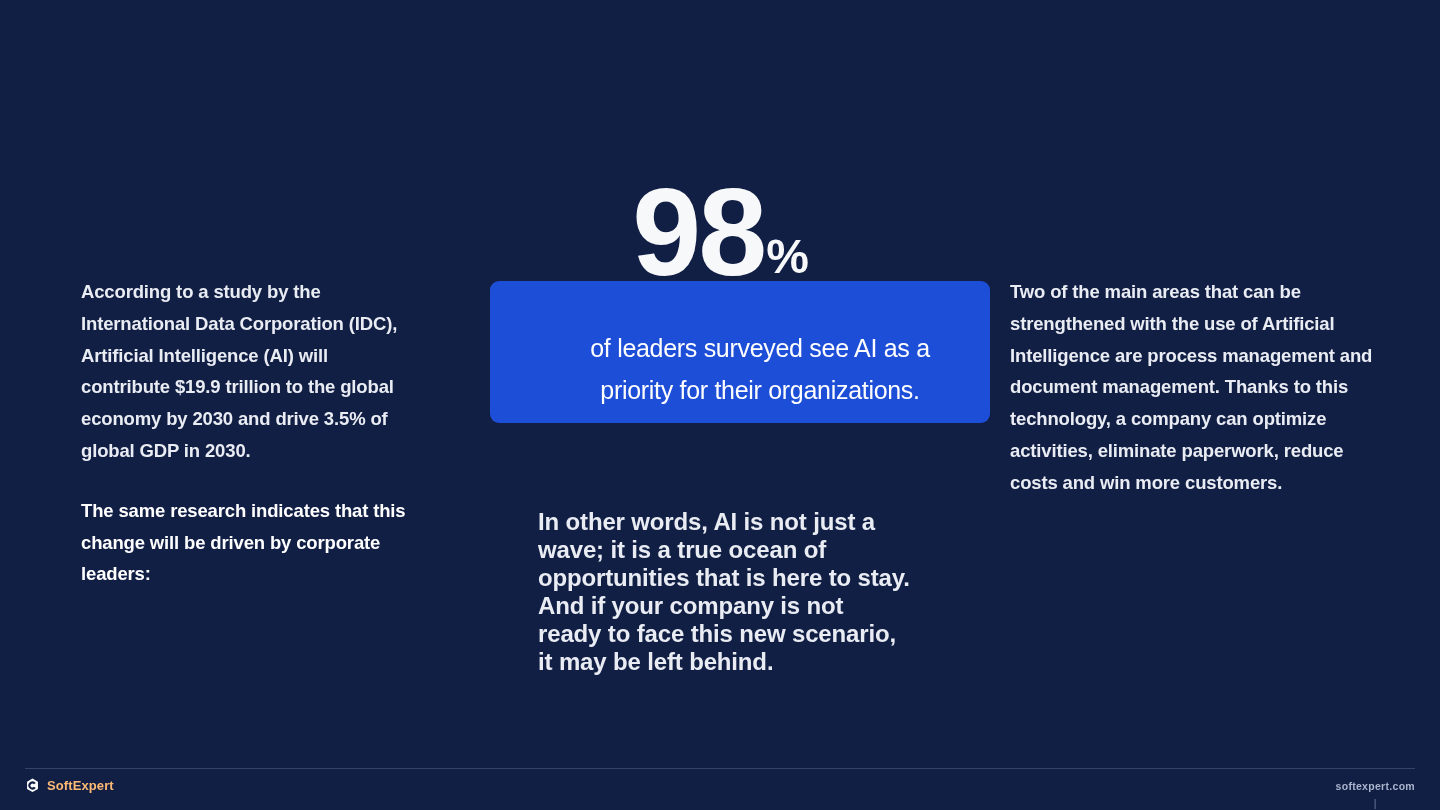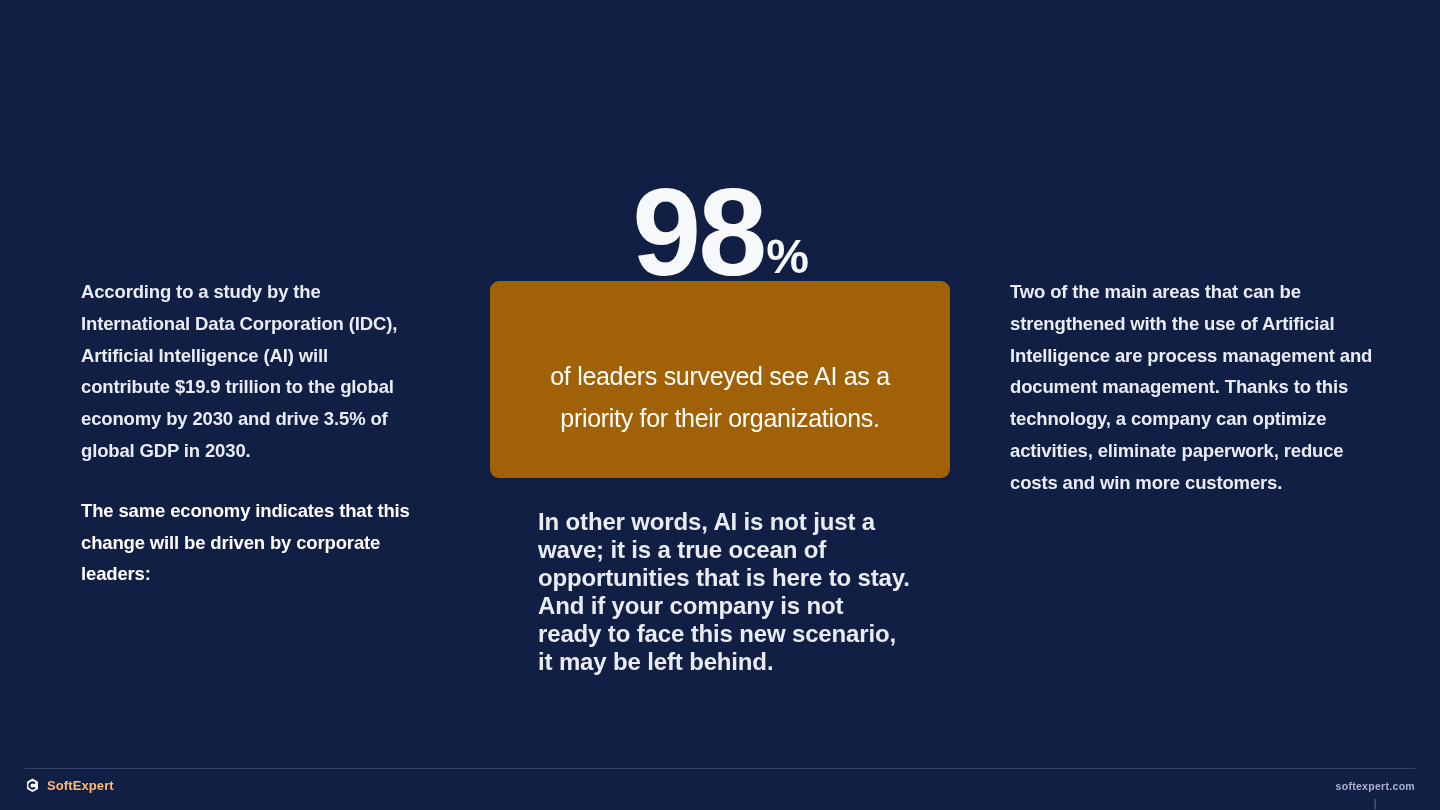--- a/index.html
+++ b/index.html
@@ -85,27 +85,28 @@
     margin-left: 2px;
     position: relative;
     top: -2px;
   }
 
   .stat-box {
     position: absolute;
     left: 0;
     top: 111px;
     width: 460px;
-    height: 197px;
-    background: #a16207;
+    height: 142px;
+    background: #1d4ed8;
     border-radius: 9px;
     z-index: 1;
     display: flex;
     align-items: center;
     justify-content: center;
+    padding-left: 40px;
   }
   .stat-box-text {
     font-size: 25px;
     line-height: 42px;
     color: #ffffff;
     text-align: center;
     font-weight: 400;
     letter-spacing: -0.3px;
     padding: 0 26px 0 26px;
     margin: 0;
@@ -175,21 +176,21 @@
   .footer-page { color: #e6eaf3; }
 </style>
 </head>
 <body>
 
 <div class="slide">
 
 
   <div class="col col-left">
     <p class="body-text">According to a study by the International Data Corporation (IDC), Artificial Intelligence (AI) will contribute $19.9 trillion to the global economy by 2030 and drive 3.5% of global GDP in 2030.</p>
-    <p class="body-text bold gap-para">The same economy indicates that this change will be driven by corporate leaders:</p>
+    <p class="body-text bold gap-para">The same research indicates that this change will be driven by corporate leaders:</p>
   </div>
 
   <div class="col col-mid">
     <div class="stat-wrap">
 
       <div class="stat-number-row">
         <span class="stat-number">98</span><span class="stat-pct">%</span>
       </div>
 
       <div class="stat-box">

